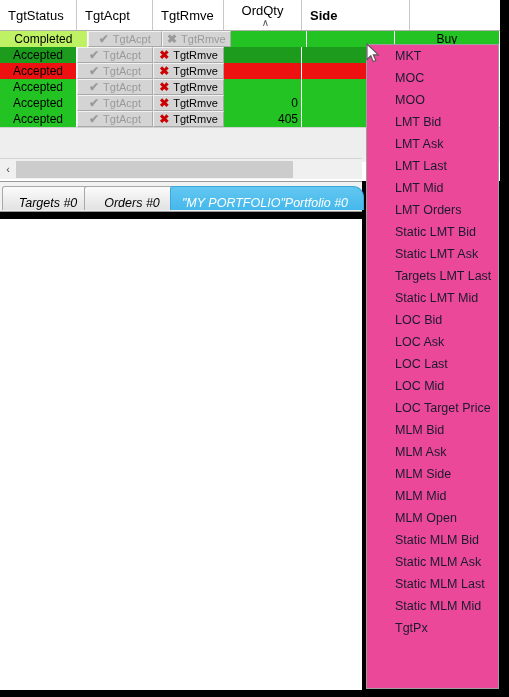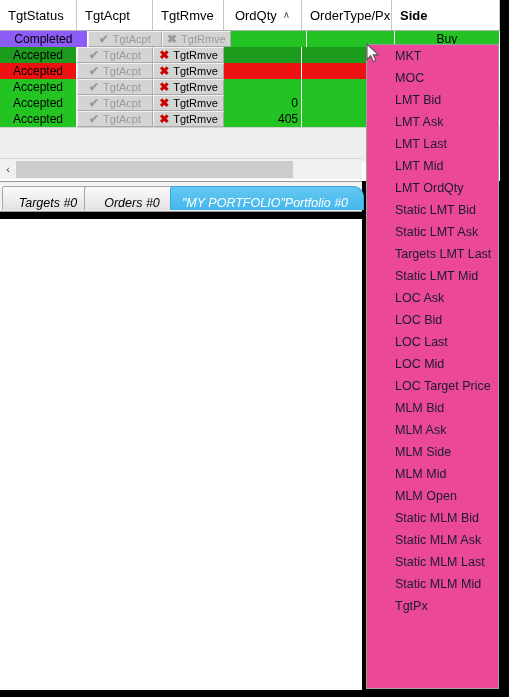--- a/index.html
+++ b/index.html
@@ -38,21 +38,21 @@
     align-items: center;
     padding-left: 8px;
     font-size: 13px;
     color: #000000;
     background: #ffffff;
     border-right: 1px solid #c8c8c8;
     box-sizing: border-box;
     height: 30px;
     white-space: nowrap;
   }
-  .hcell.center { justify-content: center; padding-left: 0; }
+  .hcell.center { justify-content: center; padding-left: 0; flex-direction: column; }
   .hcell .sort-caret {
     margin-left: 6px;
     font-size: 10px;
     color: #555;
     line-height: 1;
   }
 
   .grid-body { background: #ffffff; }
 
   .grid-row { display: flex; height: 16px; }
@@ -202,31 +202,28 @@
         <div class="hcell" style="width: 76px;">
           <span>TgtAcpt</span>
         </div>
         <div class="hcell" style="width: 71px;">
           <span>TgtRmve</span>
         </div>
         <div class="hcell center" style="width: 78px;">
           <span>OrdQty</span>
           <span class="sort-caret">∧</span>
         </div>
-        <div class="hcell" style="width: 90px;">
-          <span>OrderType/Px</span>
-        </div>
         <div class="hcell" style="width: 108px; font-weight: bold;">
           <span>Side</span>
         </div>
       </div>
 
     <div class="grid-body" id="grid-body">
         <div class="grid-row">
-          <div class="cell c-status" style="width: 90px; background: #8b5cf6;">
+          <div class="cell c-status" style="width: 90px; background: #bef264;">
             <span>Completed</span>
           </div>
           <div class="cell c-btn" style="width: 76px;">
             <span class="glyph-check">✔</span>
             <span class="btn-label disabled">TgtAcpt</span>
           </div>
           <div class="cell c-btn" style="width: 71px;">
             <span class="glyph-x dim">✖</span>
             <span class="btn-label disabled">TgtRmve</span>
           </div>
@@ -377,51 +374,54 @@
   <div id="lower-panel"></div>
 
   <div id="dropdown">
       <div class="menu-item">
         <span>MKT</span>
       </div>
       <div class="menu-item">
         <span>MOC</span>
       </div>
       <div class="menu-item">
+        <span>MOO</span>
+      </div>
+      <div class="menu-item">
         <span>LMT Bid</span>
       </div>
       <div class="menu-item">
         <span>LMT Ask</span>
       </div>
       <div class="menu-item">
         <span>LMT Last</span>
       </div>
       <div class="menu-item">
         <span>LMT Mid</span>
       </div>
       <div class="menu-item">
-        <span>LMT OrdQty</span>
+        <span>LMT Orders</span>
       </div>
       <div class="menu-item">
         <span>Static LMT Bid</span>
       </div>
       <div class="menu-item">
         <span>Static LMT Ask</span>
       </div>
       <div class="menu-item">
         <span>Targets LMT Last</span>
       </div>
       <div class="menu-item">
         <span>Static LMT Mid</span>
       </div>
       <div class="menu-item">
+        <span>LOC Bid</span>
+      </div>
+      <div class="menu-item">
         <span>LOC Ask</span>
-      </div>
-      <div class="menu-item">
-        <span>LOC Bid</span>
       </div>
       <div class="menu-item">
         <span>LOC Last</span>
       </div>
       <div class="menu-item">
         <span>LOC Mid</span>
       </div>
       <div class="menu-item">
         <span>LOC Target Price</span>
       </div>

